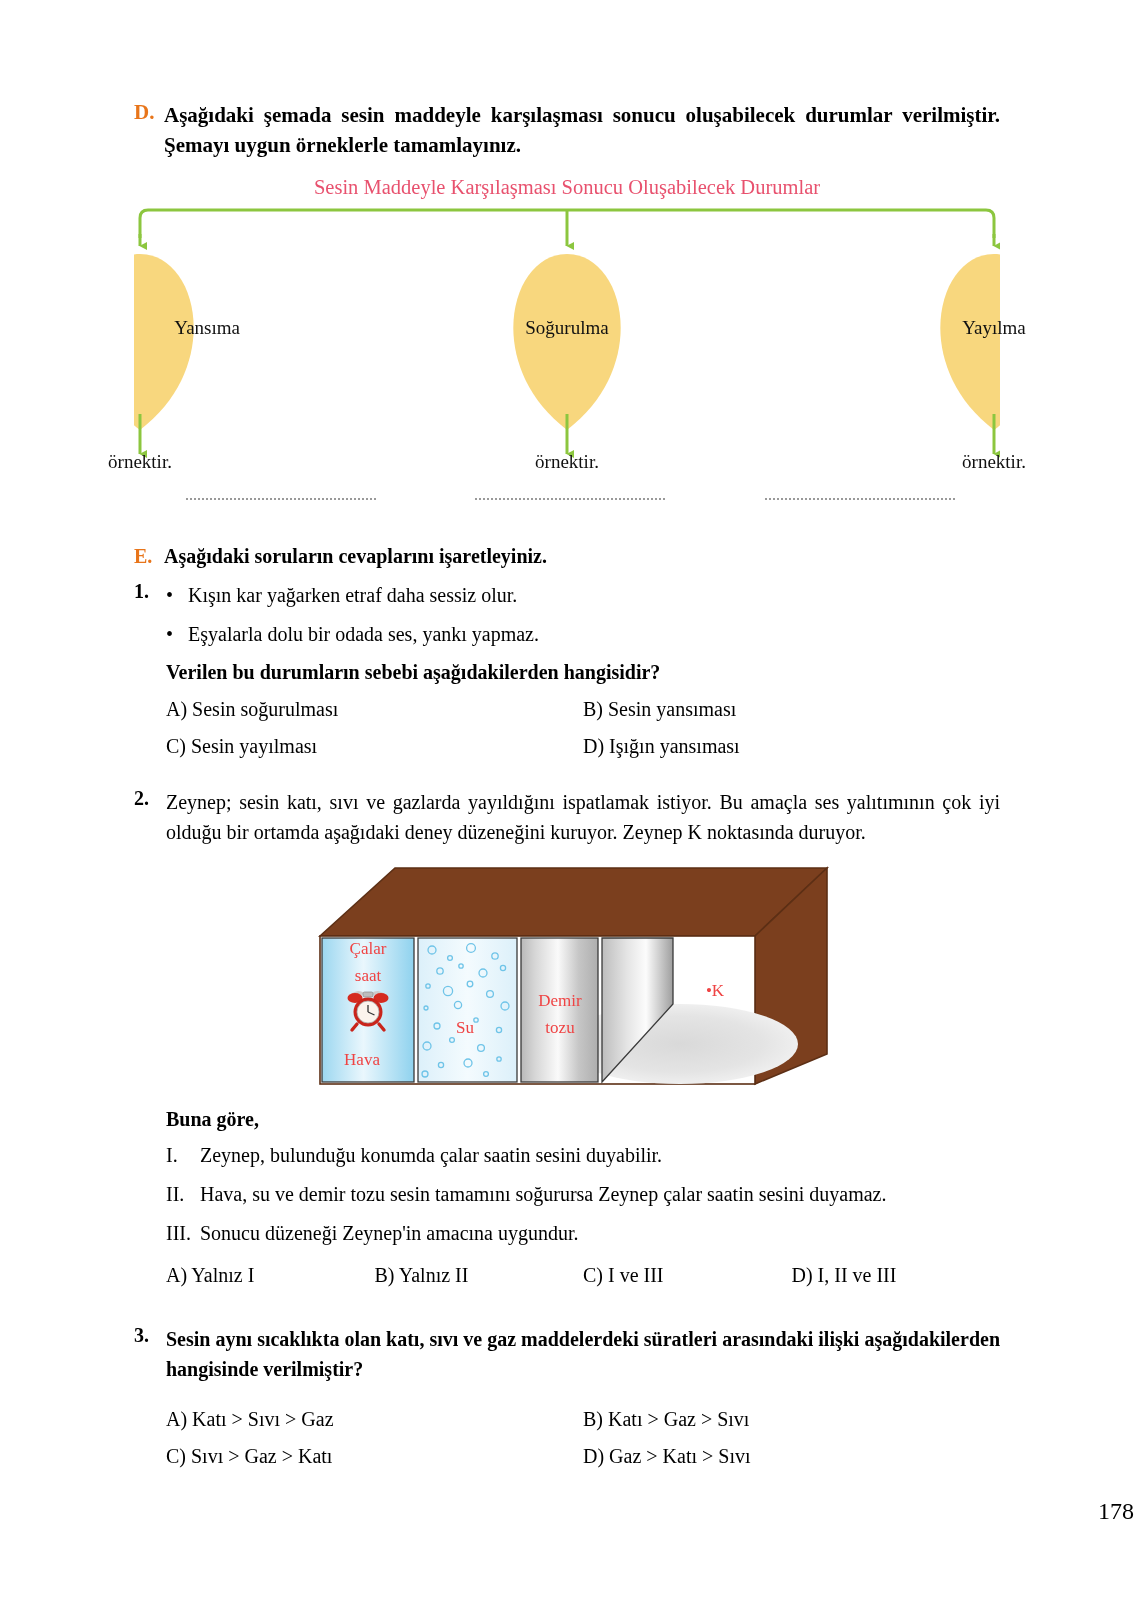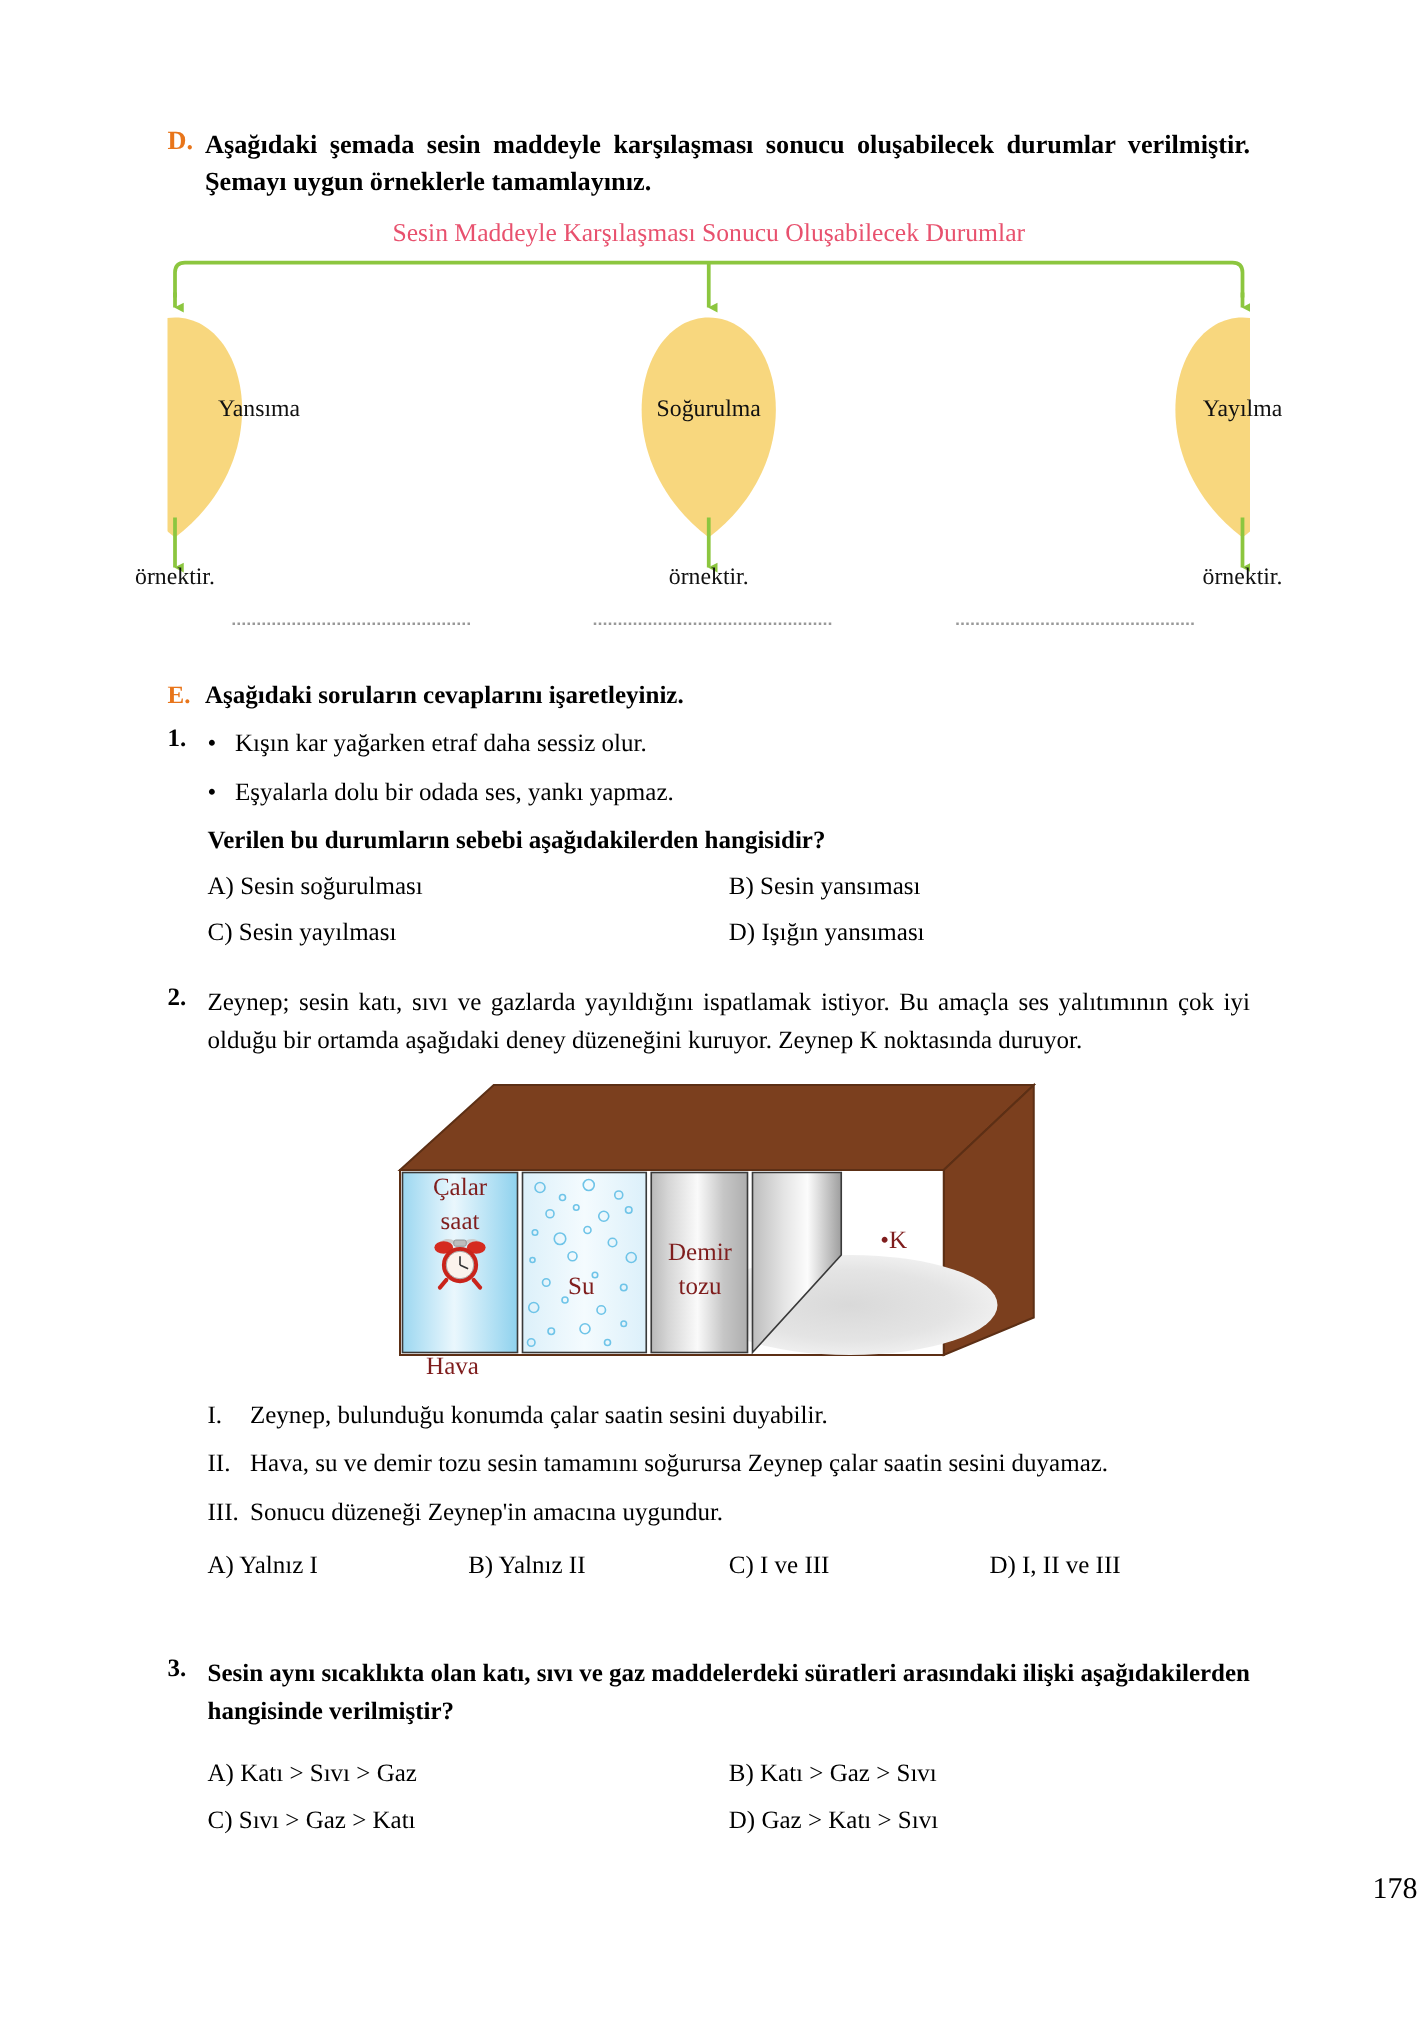--- a/index.html
+++ b/index.html
@@ -77,21 +77,21 @@
   .choices4 .c{width:25%;}
 
   .roman-row{display:flex;font-size:20px;line-height:1.5;margin-top:9px;}
   .roman-num{width:34px;flex:none;}
   .roman-text{flex:1;}
 
   
   .boxdiag{position:absolute;left:300px;top:858px;width:530px;height:232px;}
   .boxdiag svg{position:absolute;left:0;top:0;}
   .boxlbl{
-    position:absolute;font-size:20px;color:#7f1d1d;text-align:center;
+    position:absolute;font-size:17px;color:#ef4444;text-align:center;
     line-height:1.12;
   }
 
   
   .pagenum{
     position:absolute;left:0;top:1498px;width:1134px;text-align:right;
     font-size:24px;
   }
 </style>
 </head>
@@ -281,28 +281,29 @@
         <circle cx="0" cy="2" r="11" fill="#FBF3EC" stroke="#A9A9A9" stroke-width="0.8"></circle>
         <line x1="0" y1="2" x2="0" y2="-5" stroke="#333" stroke-width="1.3"></line>
         <line x1="0" y1="2" x2="6.5" y2="5" stroke="#333" stroke-width="1.3"></line>
         <path d="M-11,14 l-5,6" stroke="#C9241B" stroke-width="3.4" stroke-linecap="round"></path>
         <path d="M11,14 l5,6" stroke="#C9241B" stroke-width="3.4" stroke-linecap="round"></path>
       </g>
     </svg>
 
     <div class="boxlbl" style="left:22px;top:81px;width:92px;">Çalar</div>
     <div class="boxlbl" style="left:22px;top:108px;width:92px;">saat</div>
-    <div class="boxlbl" style="left:22px;top:192px;width:80px;margin-top:32px;">Hava</div>
+    <div class="boxlbl" style="left:22px;top:192px;width:80px;">Hava</div>
     <div class="boxlbl" style="left:130px;top:160px;width:70px;">Su</div>
     <div class="boxlbl" style="left:219px;top:133px;width:82px;">Demir</div>
     <div class="boxlbl" style="left:219px;top:160px;width:82px;">tozu</div>
     <div class="boxlbl" style="left:385px;top:123px;width:60px;">•K</div>
   </div>
 
   <div class="q" style="top:1108px;left:166px;width:834px;">
+    <div class="q-prompt" style="margin-top:0;">Buna göre,</div>
 
     <div class="roman-row">
       <div class="roman-num">I.</div>
       <div class="roman-text">Zeynep, bulunduğu konumda çalar saatin sesini duyabilir.</div>
     </div>
     <div class="roman-row">
       <div class="roman-num">II.</div>
       <div class="roman-text">Hava, su ve demir tozu sesin tamamını soğurursa Zeynep çalar saatin sesini duyamaz.</div>
     </div>
     <div class="roman-row">

